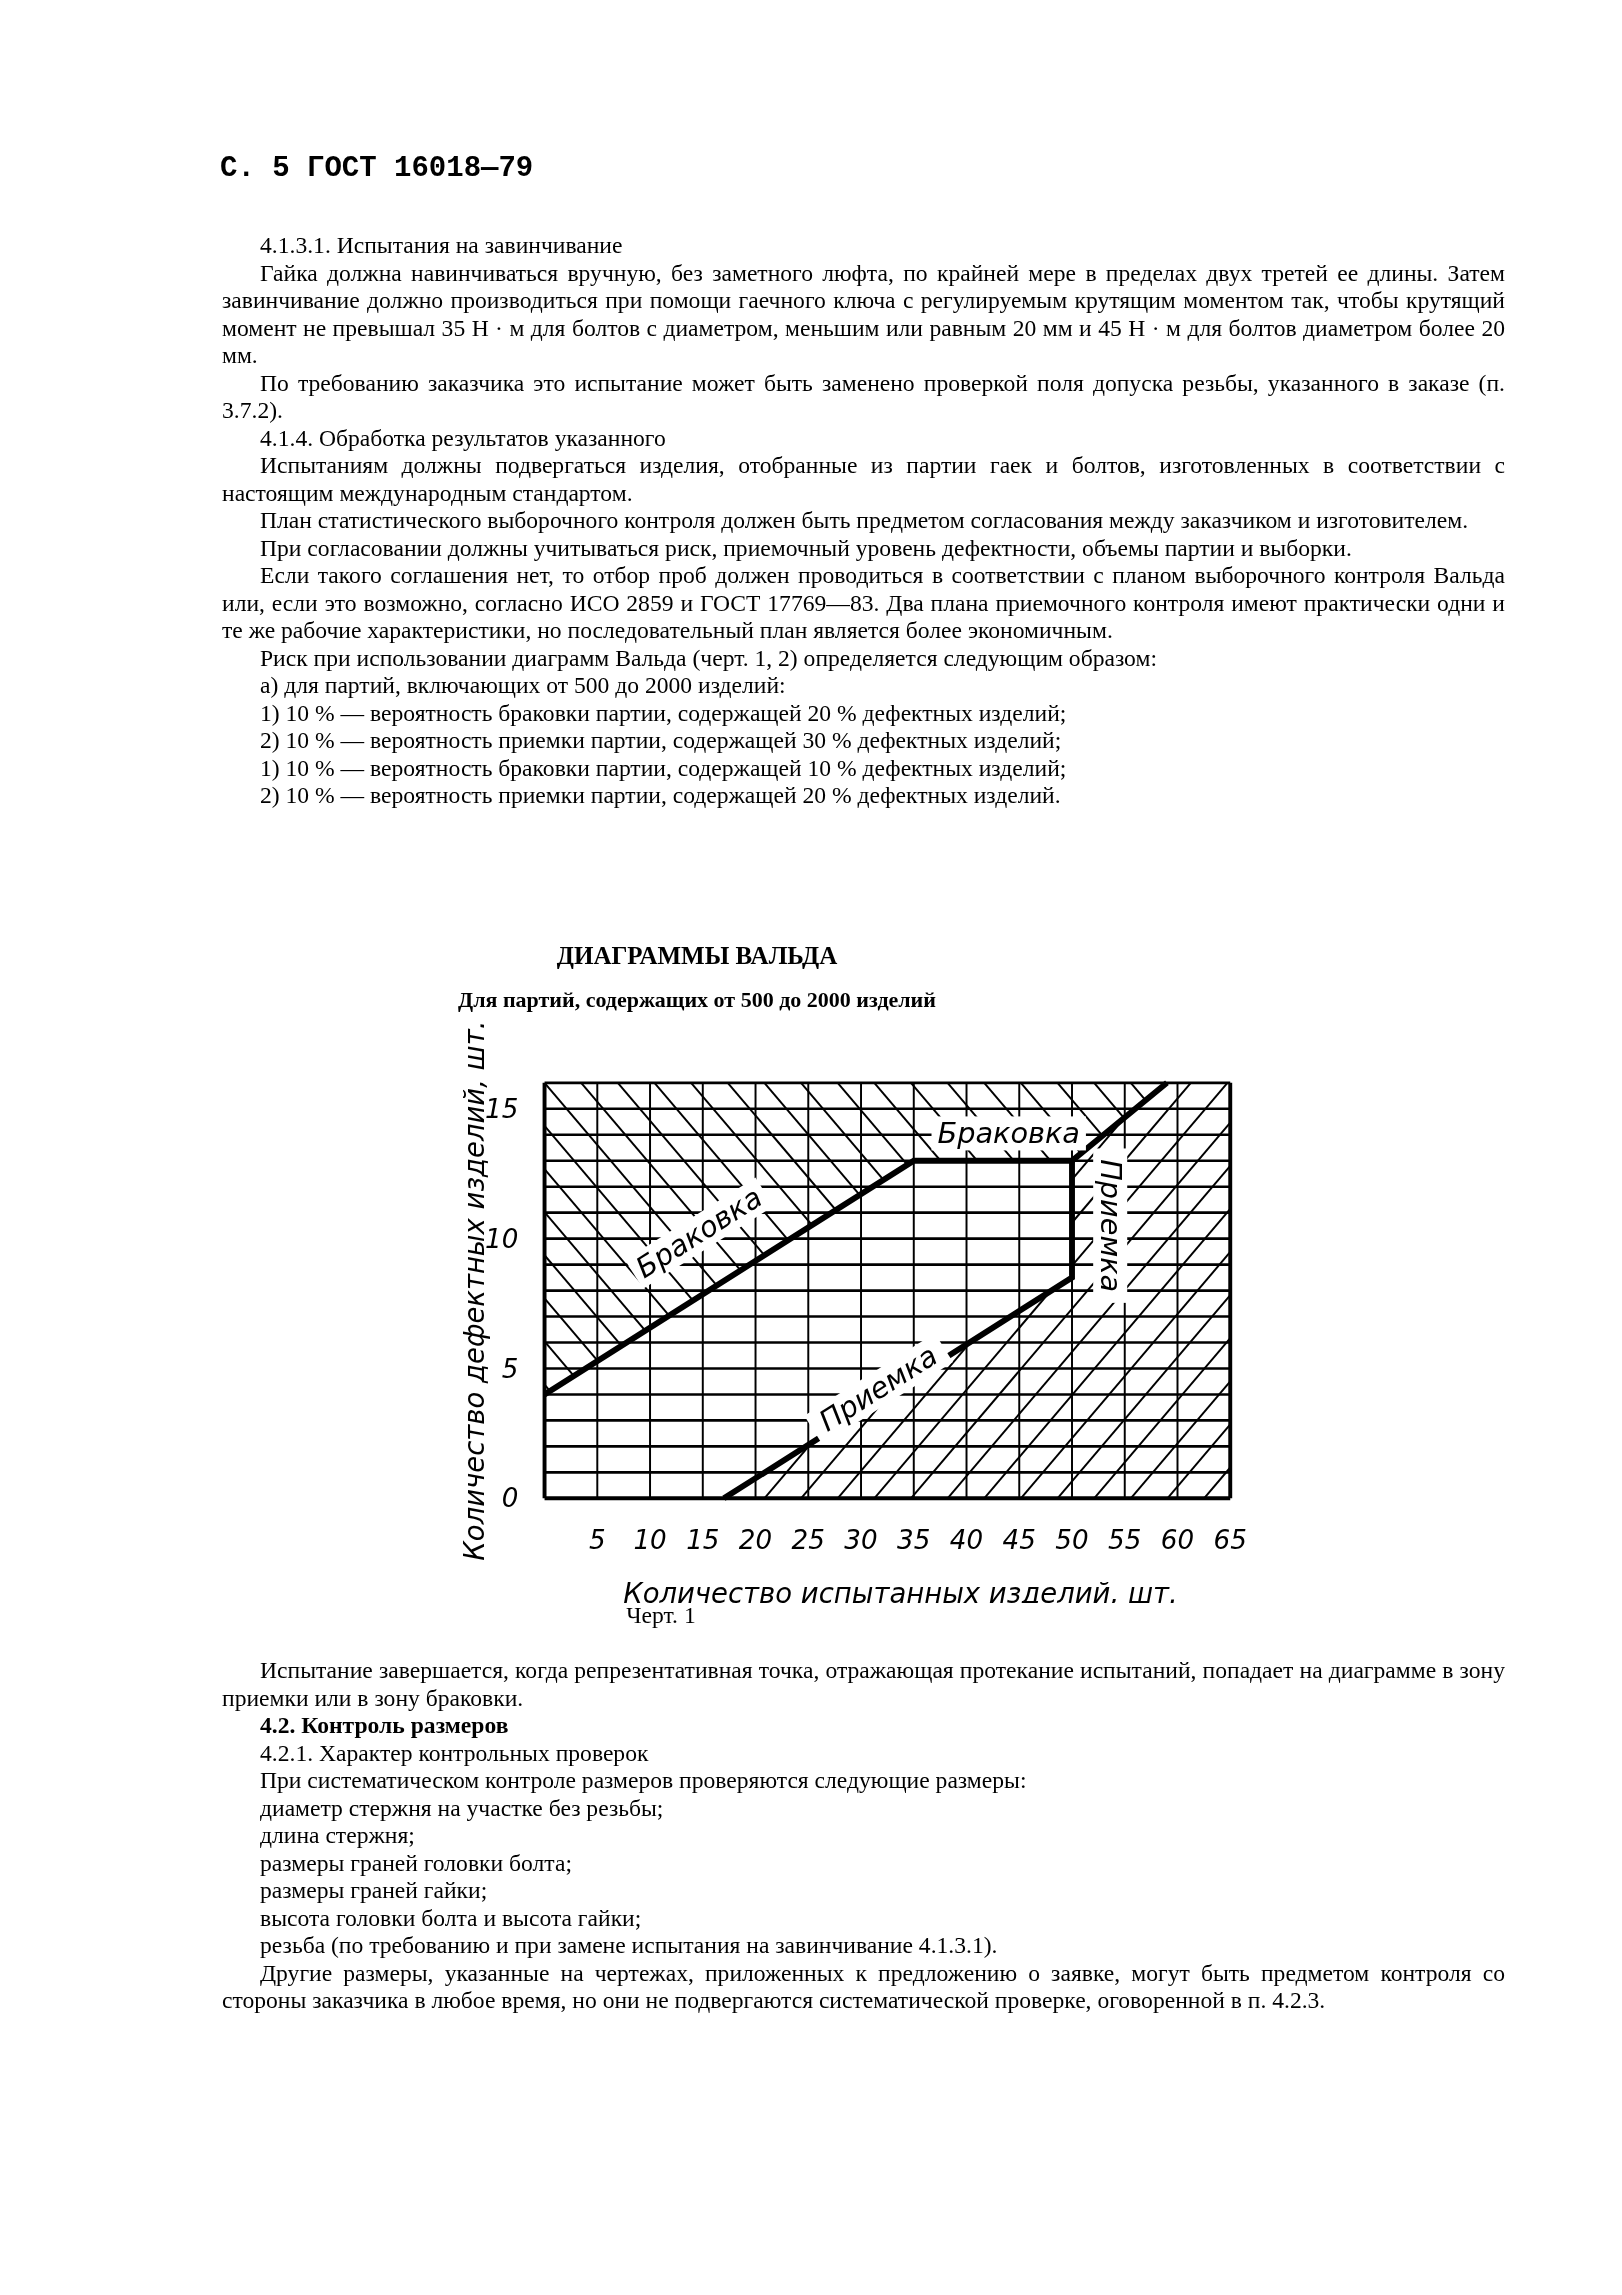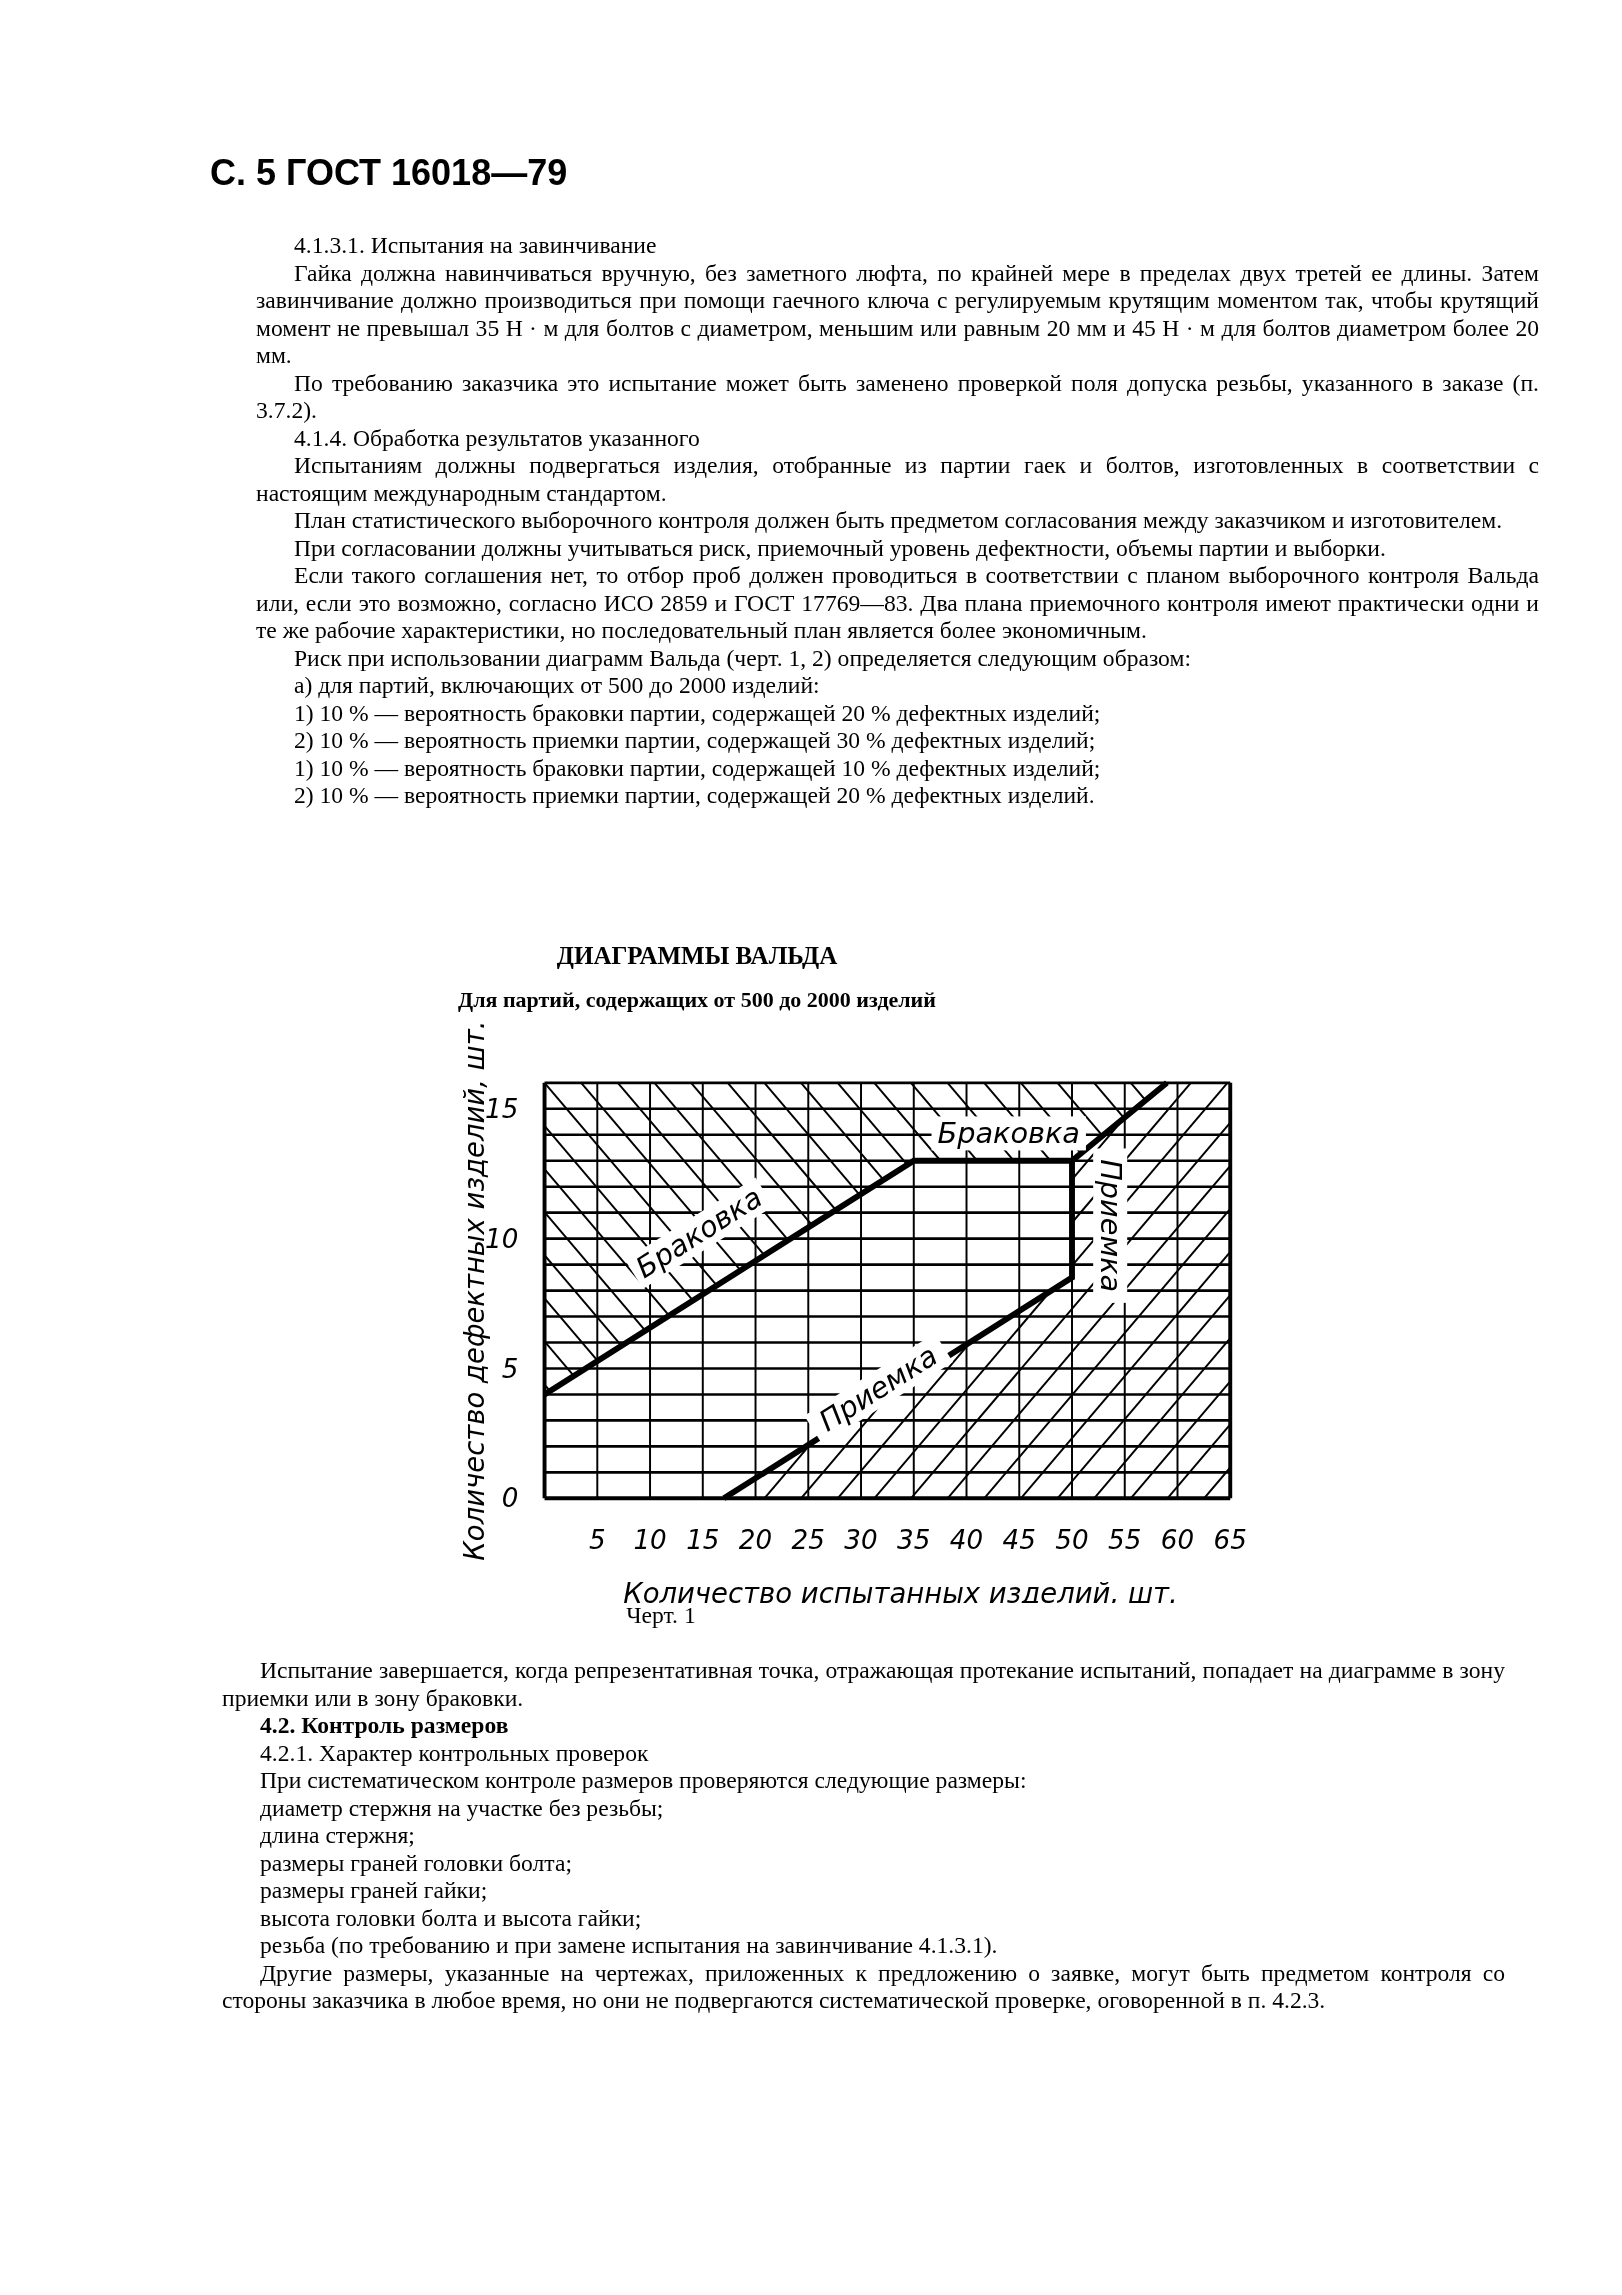--- a/index.html
+++ b/index.html
@@ -1,31 +1,31 @@
 <!DOCTYPE html>
 <html style="font-size:10.5px"><head>
 <meta charset="utf-8">
 <style>
   html, body { margin:0; padding:0; background:#ffffff; }
   body { width:1623px; height:2295px; position:relative; overflow:hidden; color:#000; font-family:"Liberation Serif", serif; }
-  .header { position:absolute; left:210px; top:152px; font-size:36px; font-weight:bold; font-family:Liberation Sans, sans-serif; }
+  .header { position:absolute; left:220px; top:152px; font-size:29px; font-weight:bold; font-family:Liberation Mono, monospace; }
   .text-block { position:absolute; left:222px; width:1283px; font-size:23.6px; line-height:27.5px; text-align:justify; }
   .text-block p { margin:0; text-indent:38px; }
   .text-block p.bold { font-weight:bold; }
   .center-title { position:absolute; left:0; width:1394px; text-align:center; font-weight:bold; font-family:"Liberation Serif", serif; }
   #chart-svg { position:absolute; left:0; top:0; }
   .caption { position:absolute; left:0; width:1322px; text-align:center; font-size:23.6px; }
   .axis-font { font-family:"DejaVu Sans", sans-serif; font-style:italic; }
 </style>
 </head>
 <body>
 
 <div class="header">С. 5 ГОСТ 16018—79</div>
 
-<div class="text-block" id="section1" style="top:232px;margin-left:34px;">
+<div class="text-block" id="section1" style="top:232px;">
     <p>4.1.3.1. Испытания на завинчивание</p>
     <p>Гайка должна навинчиваться вручную, без заметного люфта, по крайней мере в пределах двух третей ее длины. Затем завинчивание должно производиться при помощи гаечного ключа с регулируемым крутящим моментом так, чтобы крутящий момент не превышал 35 Н · м для болтов с диаметром, меньшим или равным 20 мм и 45 Н · м для болтов диаметром более 20 мм.</p>
     <p>По требованию заказчика это испытание может быть заменено проверкой поля допуска резьбы, указанного в заказе (п. 3.7.2).</p>
     <p>4.1.4. Обработка результатов указанного</p>
     <p>Испытаниям должны подвергаться изделия, отобранные из партии гаек и болтов, изготовленных в соответствии с настоящим международным стандартом.</p>
     <p>План статистического выборочного контроля должен быть предметом согласования между заказчиком и изготовителем.</p>
     <p>При согласовании должны учитываться риск, приемочный уровень дефектности, объемы партии и выборки.</p>
     <p>Если такого соглашения нет, то отбор проб должен проводиться в соответствии с планом выборочного контроля Вальда или, если это возможно, согласно ИСО 2859 и ГОСТ 17769—83. Два плана приемочного контроля имеют практически одни и те же рабочие характеристики, но последовательный план является более экономичным.</p>
     <p>Риск при использовании диаграмм Вальда (черт. 1, 2) определяется следующим образом:</p>
     <p>а) для партий, включающих от 500 до 2000 изделий:</p>

